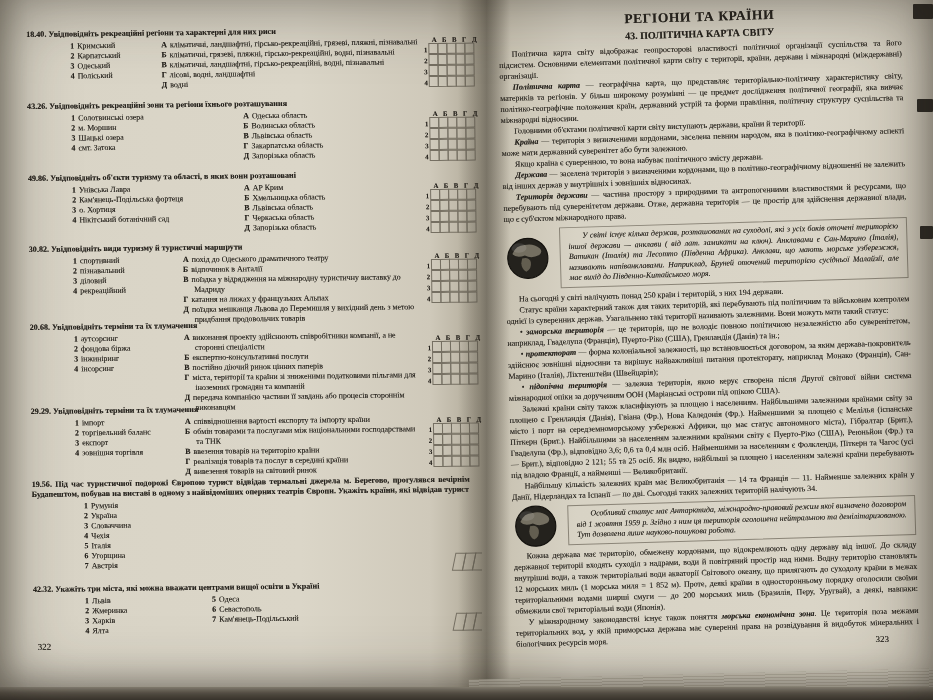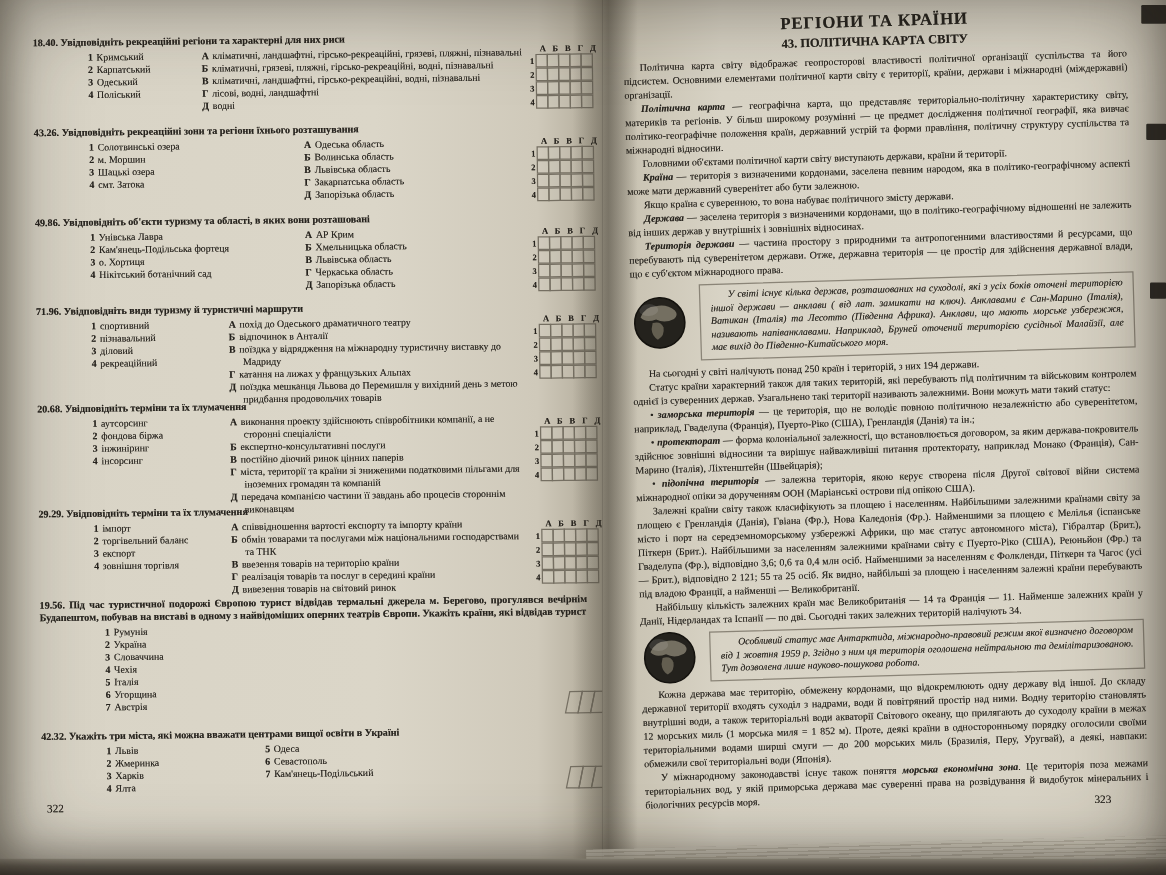--- a/index.html
+++ b/index.html
@@ -116,21 +116,21 @@
             <div class="lq-opts">
               <div class="lq-line opt"><b>А</b>АР Крим</div>
               <div class="lq-line opt"><b>Б</b>Хмельницька область</div>
               <div class="lq-line opt"><b>В</b>Львівська область</div>
               <div class="lq-line opt"><b>Г</b>Черкаська область</div>
               <div class="lq-line opt"><b>Д</b>Запорізька область</div>
             </div>
           </div>
         </div>
         <div class="lq" style="top: 243px;">
-          <div class="lq-head"><b>71.96. </b>Увідповідніть види туризму й туристичні маршрути</div>
+          <div class="lq-head"><b>30.82. </b>Увідповідніть види туризму й туристичні маршрути</div>
           <div class="lq-cols">
             <div class="lq-items" style="width: 110px;">
               <div class="lq-line"><b>1</b>спортивний</div>
               <div class="lq-line"><b>2</b>пізнавальний</div>
               <div class="lq-line"><b>3</b>діловий</div>
               <div class="lq-line"><b>4</b>рекреаційний</div>
             </div>
             <div class="lq-opts">
               <div class="lq-line opt"><b>А</b>похід до Одеського драматичного театру</div>
               <div class="lq-line opt"><b>Б</b>відпочинок в Анталії</div>

